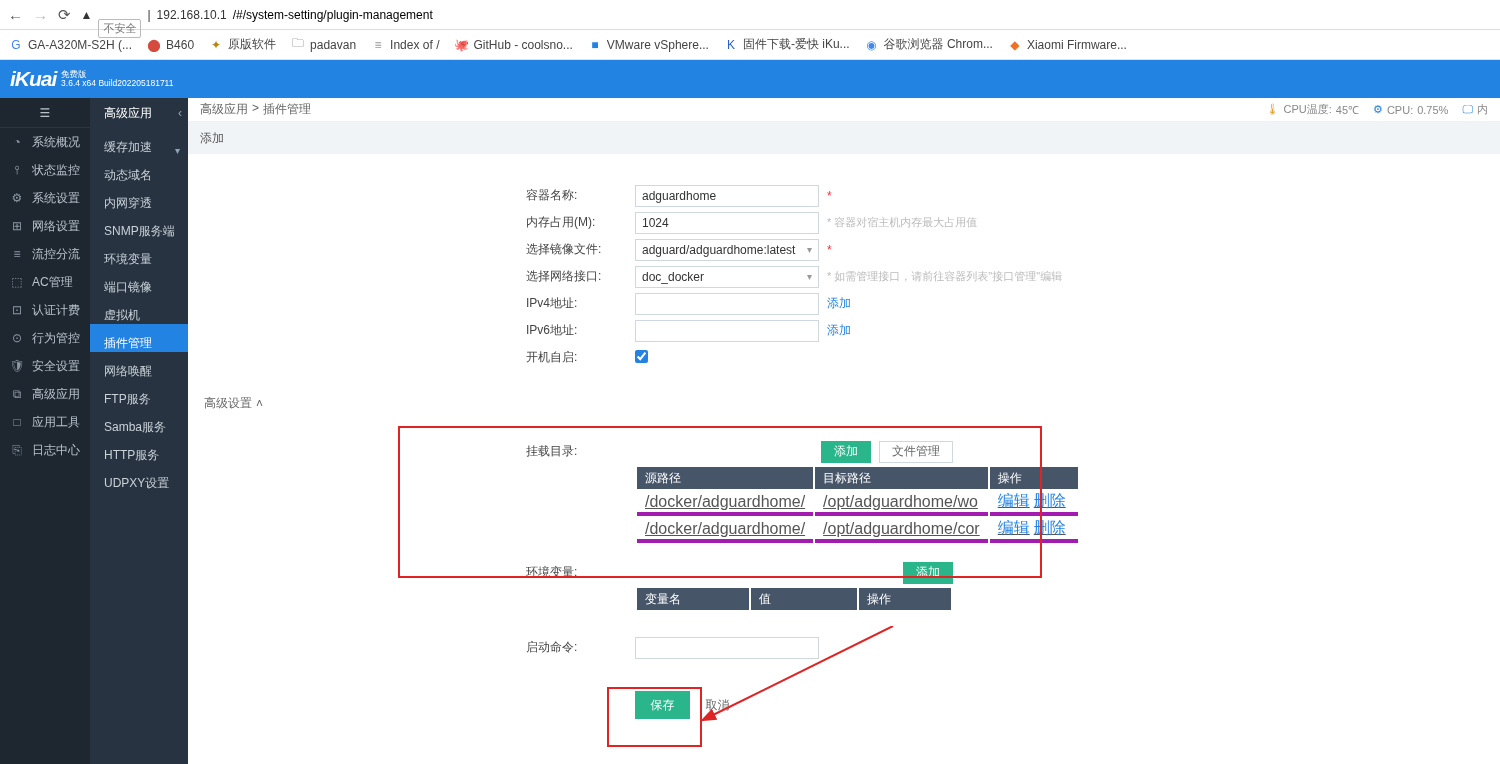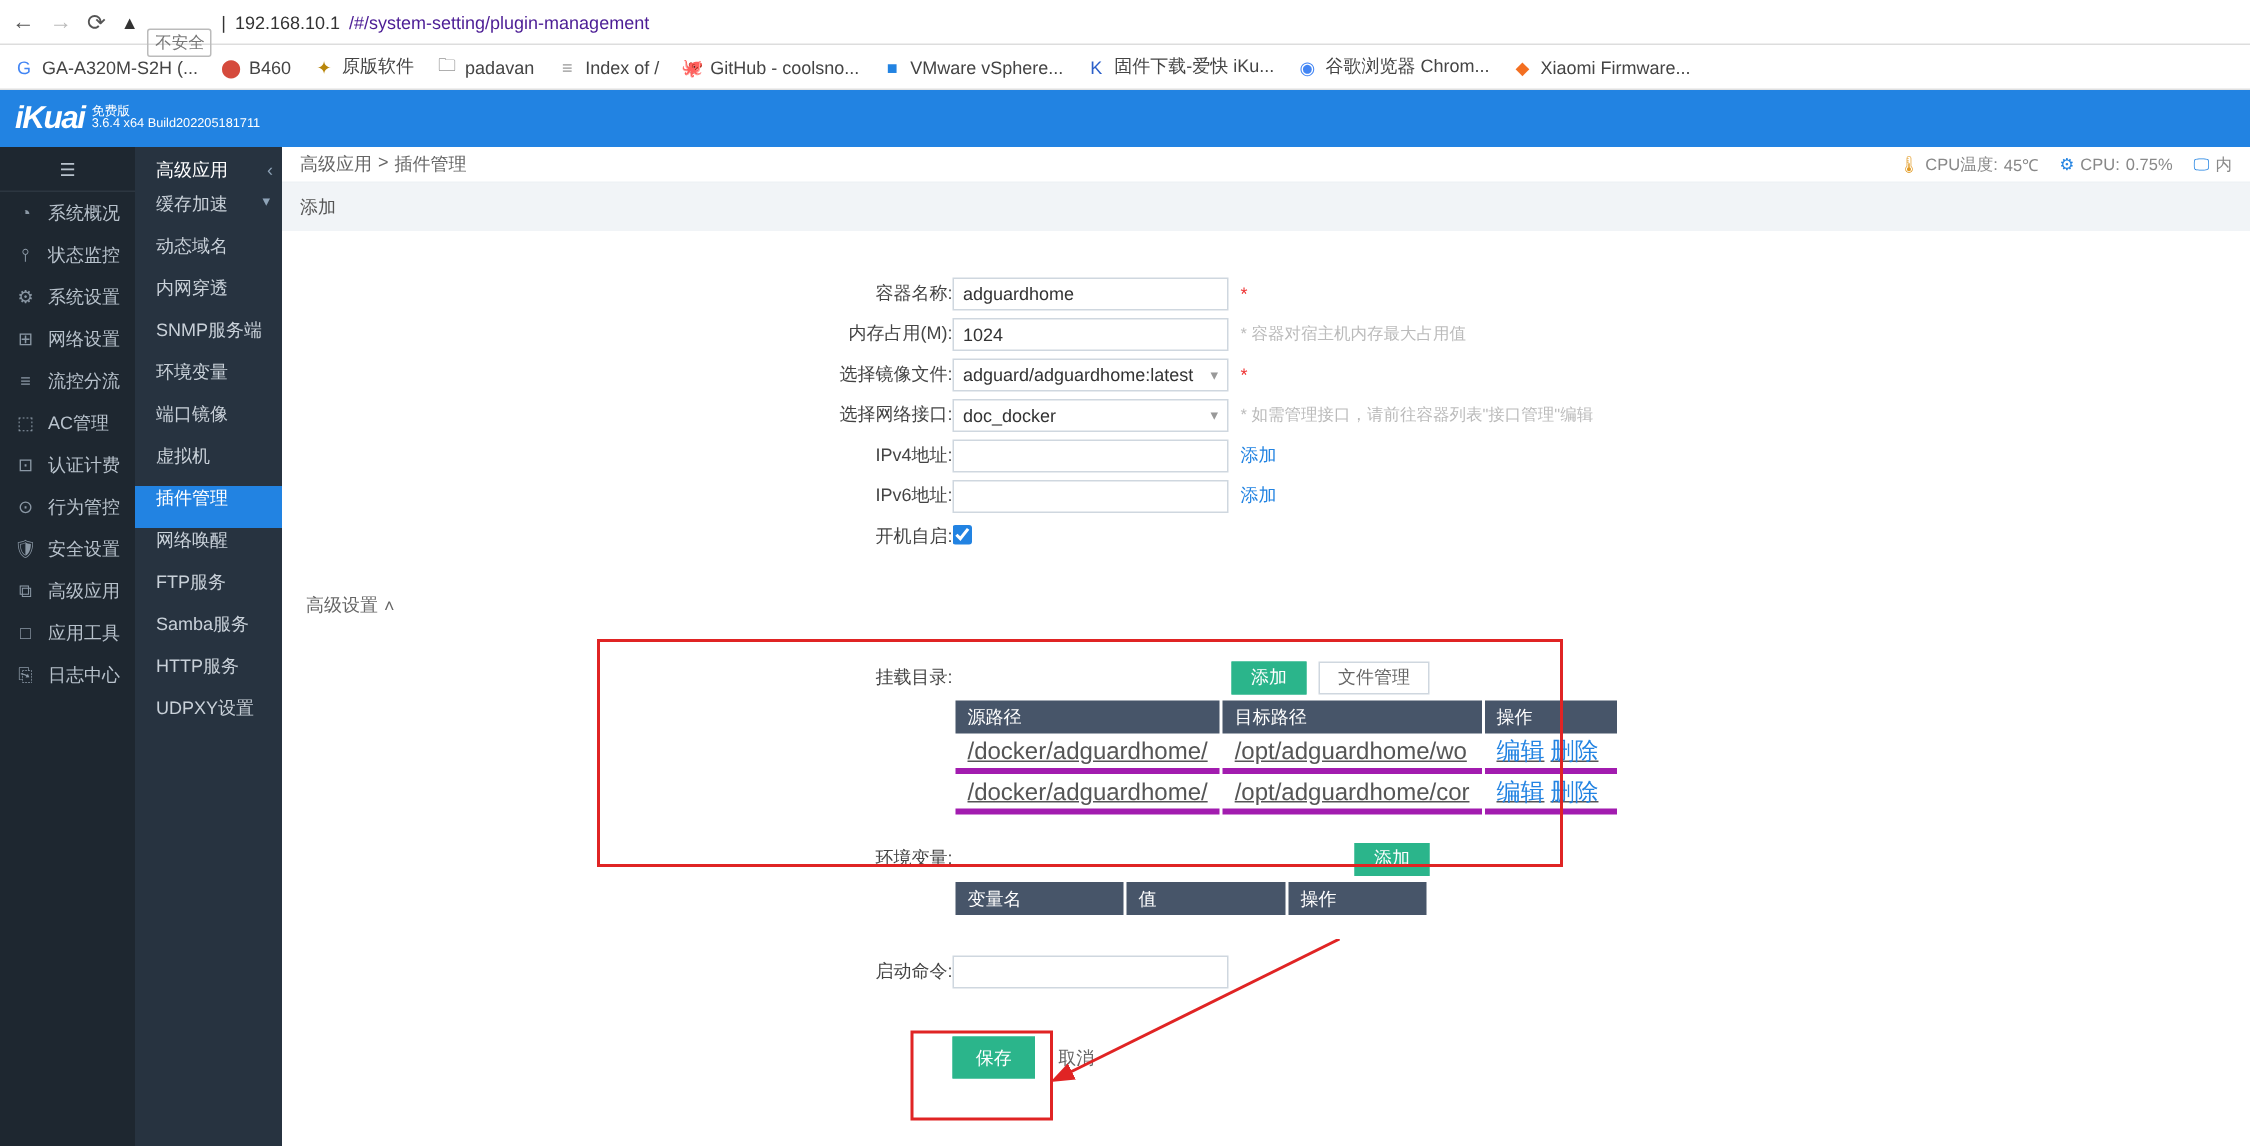--- a/index.html
+++ b/index.html
@@ -5,21 +5,21 @@
   * { box-sizing: border-box; margin: 0; padding: 0; }
   body { font-family: "Microsoft YaHei", Arial, sans-serif; font-size: 12px; color: #333; width: 1500px; height: 764px; overflow: hidden; }
 
   
   .browser-bar { height: 30px; display: flex; align-items: center; padding: 0 8px; border-bottom: 1px solid #ddd; gap: 10px; }
   .nav-btn { color: #555; font-size: 15px; }
   .nav-btn.disabled { color: #bbb; }
   .url-sec { display:flex; align-items:center; gap:6px; }
   .url-sec .insecure { color:#777; border:1px solid #bbb; padding:1px 4px; font-size:11px; border-radius:2px;margin-top:28px; }
   .url-host { color:#333; }
-  .url-path { color:#4c1d95; }
+  .url-path { color:#000000; }
 
   .bookmarks-bar { height: 30px; display: flex; align-items: center; padding: 0 8px; gap: 14px; border-bottom: 1px solid #e0e0e0; font-size: 12px; }
   .bm { display:flex; align-items:center; gap:4px; color:#444; }
   .bm .ico { width:16px; height:16px; display:inline-flex; align-items:center; justify-content:center; font-size:12px; }
 
   
   .app-header { height: 38px; background:#2283e2; color:#fff; display:flex; align-items:center; padding:0 10px; }
   .logo { font-size:21px; font-weight:bold; font-style:italic; letter-spacing:-1px; }
   .logo-sub { font-size:10px; line-height:10px; padding-left:6px; transform:scale(0.85); transform-origin:left; }
 
@@ -27,37 +27,37 @@
   .app-body { display:flex; height: calc(764px - 30px - 30px - 22px); }
 
   .sidebar { width: 90px; background:#1e2730; color:#b8c2cc; }
   .sb-collapse { height:30px; display:flex; align-items:center; justify-content:center; border-bottom:1px solid #2c3640; }
   .sb-item { height:28px; display:flex; align-items:center; gap:8px; padding-left:10px; font-size:12px; }
   .sb-item .mi { width:14px; height:14px; display:inline-flex; align-items:center; justify-content:center; color:#8b98a5; }
 
   .submenu { width: 98px; background:#273340; color:#c9d1d9; }
   .sm-title { height:30px; display:flex; align-items:center; padding-left:14px; color:#fff; position:relative; }
   .sm-title .chev { position:absolute; right:6px; color:#8fa4b8; }
-  .sm-item { height:28px; display:flex; align-items:flex-start; padding-left:14px; font-size:12px; color:#c9d1d9; position:relative; }
+  .sm-item { height:28px; display:flex; align-items:flex-end; padding-left:14px; font-size:12px; color:#c9d1d9; position:relative; }
   .sm-item.active { background:#2283e2; color:#fff; }
   .sm-item .dn { position:absolute; right:8px; color:#8fa4b8; font-size:10px; }
 
   .main { flex:1; background:#fff; display:flex; flex-direction:column; position:relative; overflow:hidden; }
   .crumbs { height:24px; display:flex; align-items:center; padding:0 12px; font-size:12px; color:#666; border-bottom:1px solid #eef2f5; justify-content:space-between; }
   .crumbs .left { display:flex; gap:4px; }
   .crumbs .right { display:flex; gap:14px; color:#888; font-size:11px; }
   .crumbs .right .chip { display:flex; align-items:center; gap:4px; }
   .crumbs .right .chip .ic { color:#2283e2; }
   .crumbs .right .chip.temp .ic { color:#e29a22; }
 
   .sub-header { height:32px; background:#f1f4f7; display:flex; align-items:center; padding-left:12px; color:#555; }
 
   .form-zone { padding: 28px 0 0 0; }
   .form-row { display:flex; align-items:center; height:27px; margin-bottom:0px; }
-  .flabel { width:447px; text-align:right; padding-left:338px; color:#444; }
+  .flabel { width:447px; text-align:left; padding-left:338px; color:#444; }
   .fctl input[type=text], .fctl .sel {
     width:184px; height:22px; border:1px solid #cfd7df; padding:0 6px; font-size:12px; color:#333; background:#fff;
   }
   .fctl .sel { display:flex; align-items:center; justify-content:space-between; }
   .fctl .sel .caret { color:#999; font-size:10px; }
   .fctl .cb { width:13px; height:13px; accent-color:#2283e2; }
   .req { color:#e33; margin-left:8px; }
   .hint { color:#bbb; margin-left:8px; font-size:11px; }
   .linkish { color:#2283e2; margin-left:8px; }
 

